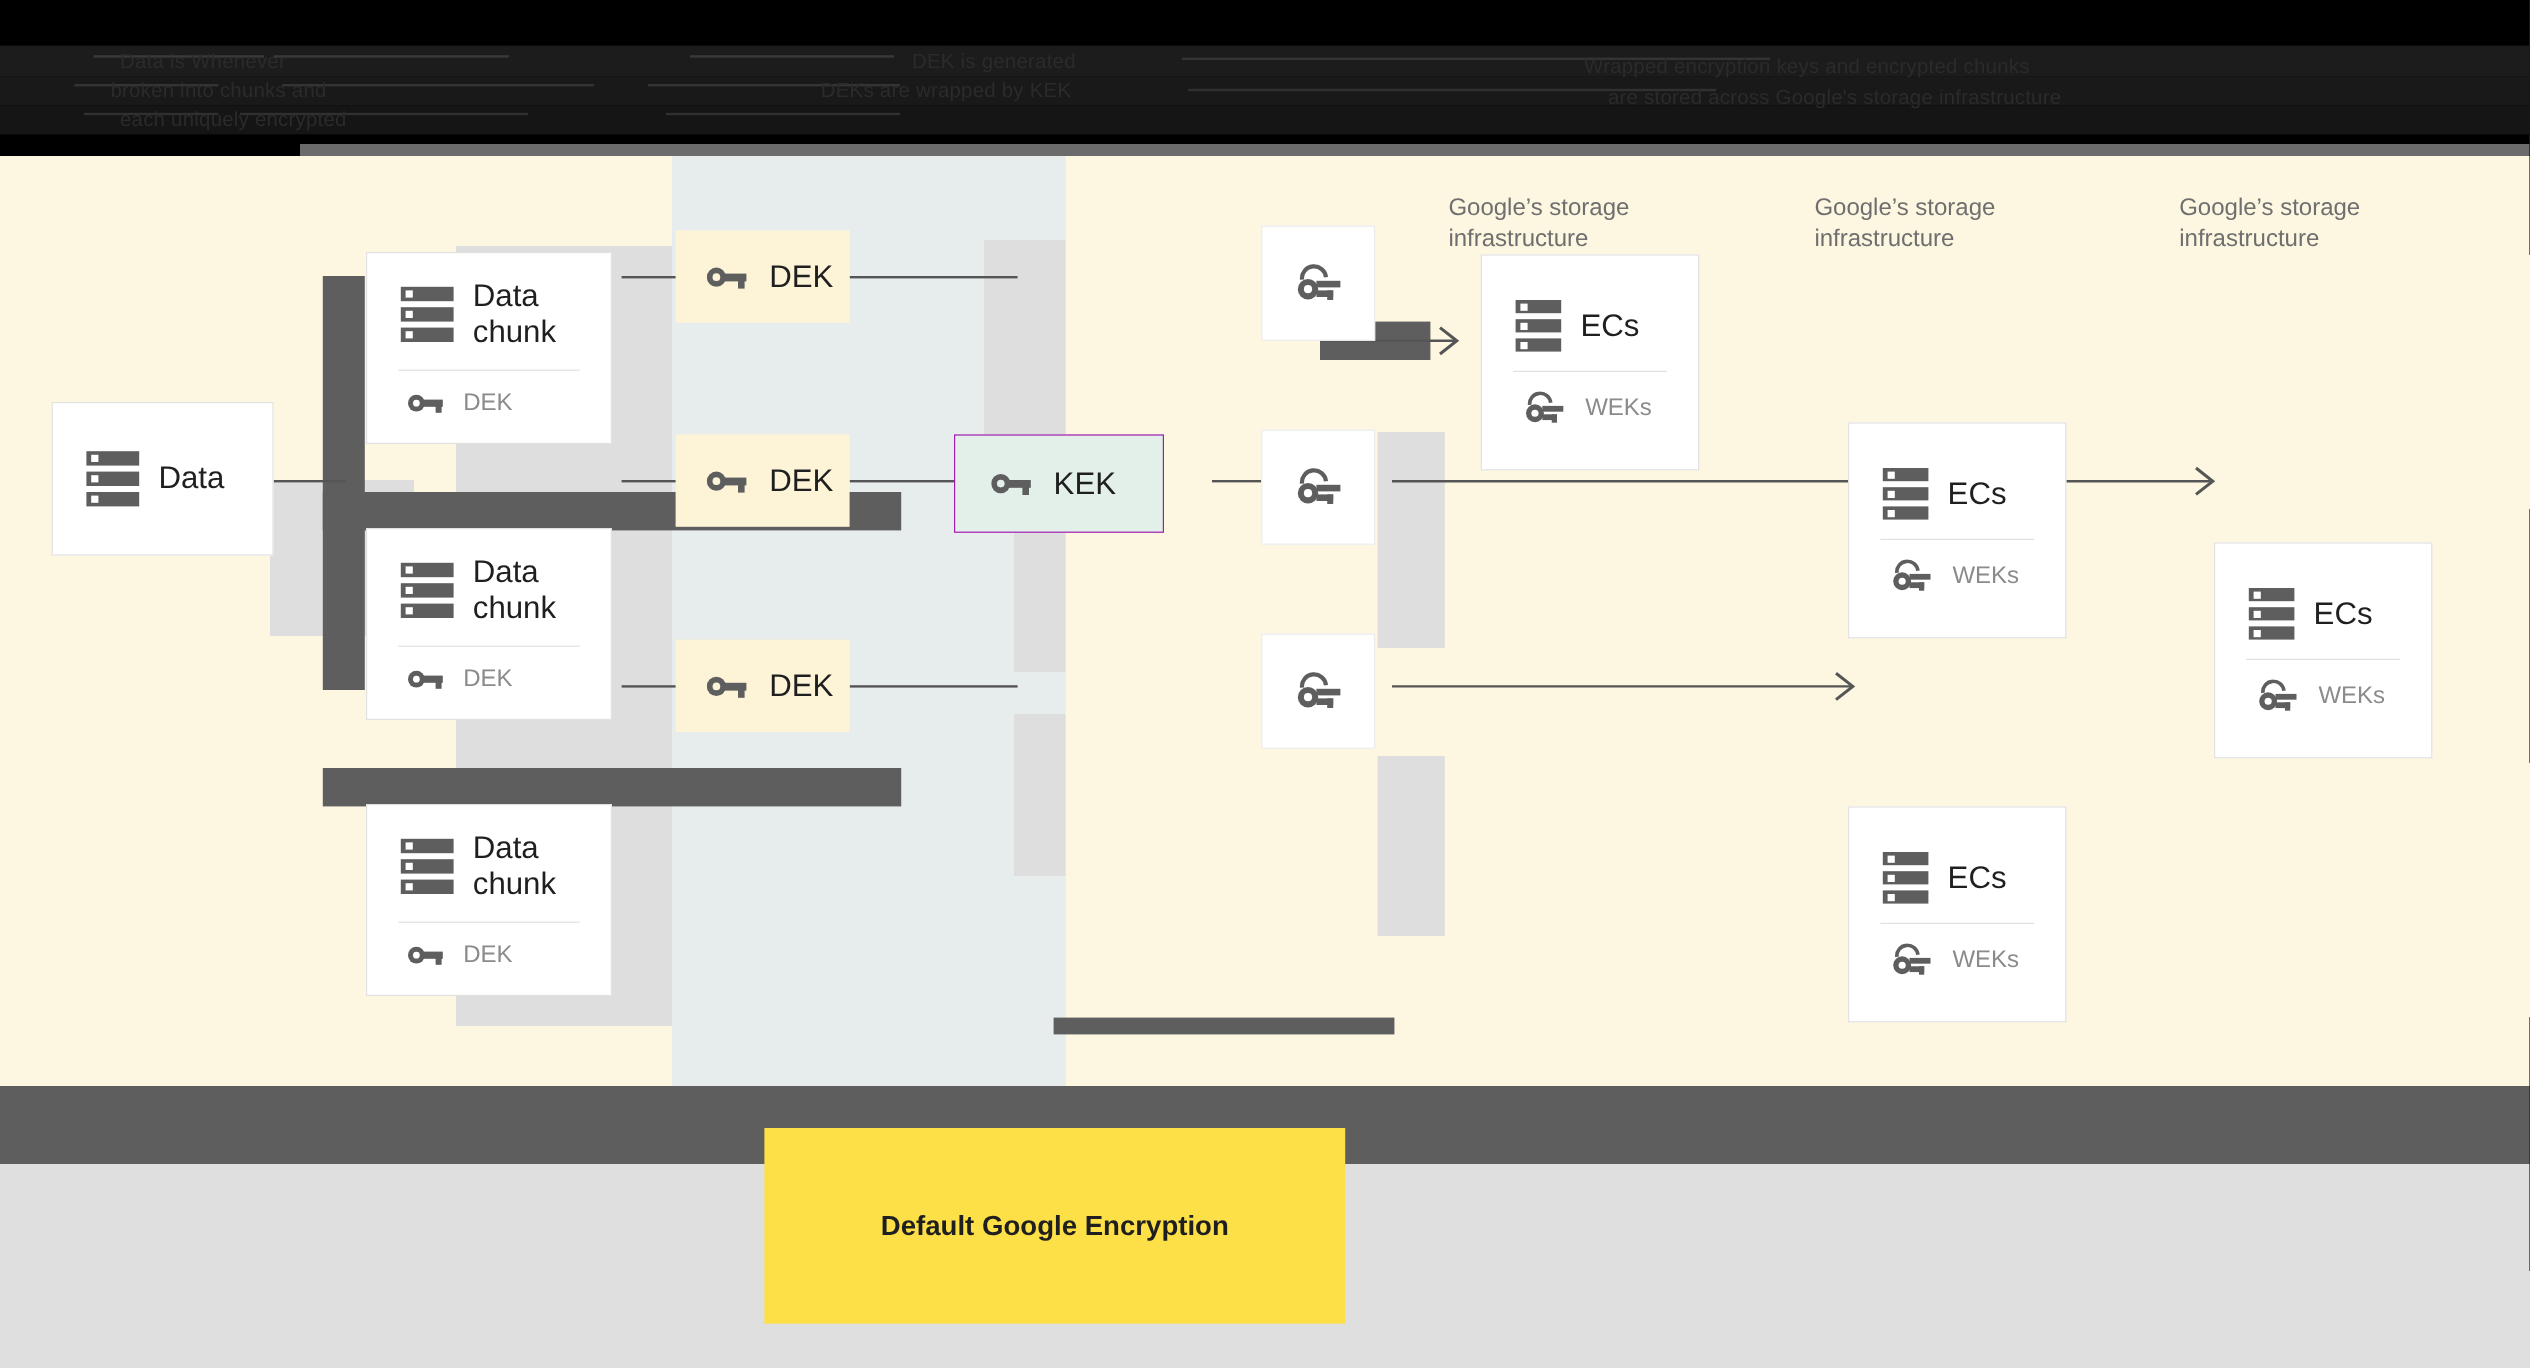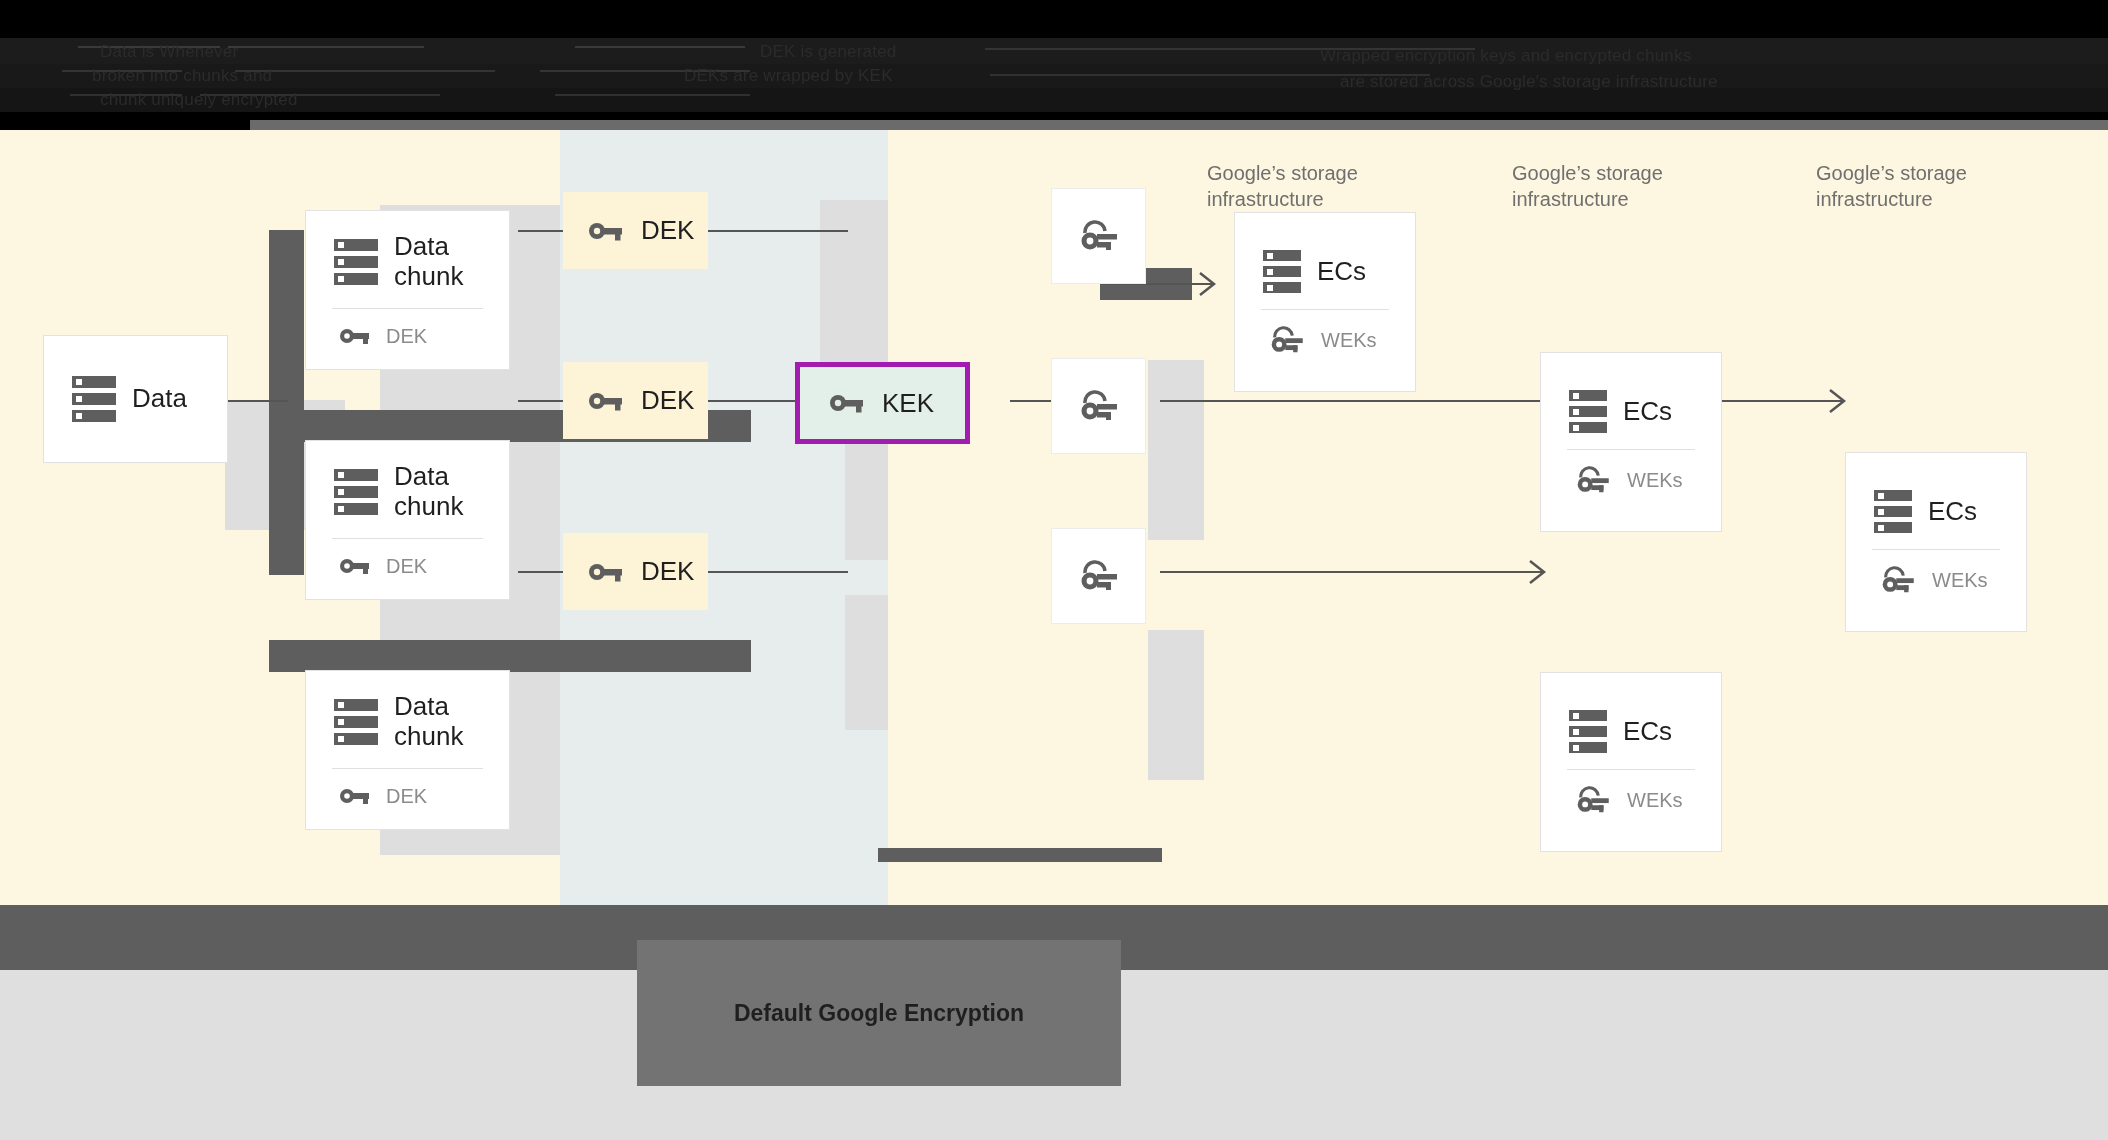--- a/index.html
+++ b/index.html
@@ -92,21 +92,21 @@
 
   
   .dekbox {
     position: absolute; background: #fdf3d7;
     display: flex; align-items: center; gap: 18px; padding-left: 26px;
   }
   .dekbox .lab { font-size: 26px; color: #1f1f1f; }
 
   
   .kekbox {
-    position: absolute; background: #e2f0e9; border: 5px solid #a21caf;
+    position: absolute; background: #e2f0e9; border: 1px solid #a21caf;
     display: flex; align-items: center; gap: 18px; padding-left: 30px;
   }
   .kekbox .lab { font-size: 26px; color: #1f1f1f; }
 
   
   .wekbox {
     position: absolute; background: #ffffff; border: 1px solid #ececec;
     display: flex; align-items: center; justify-content: center;
   }
 
@@ -123,22 +123,22 @@
   
   .band-dark {
     position: absolute; left: 0; top: 905px; width: 2108px; height: 65px;
     background: #5e5e5e;
   }
   .band-gray {
     position: absolute; left: 0; top: 970px; width: 2108px; height: 170px;
     background: #dfdfdf;
   }
   .caption {
-    position: absolute; left: 637px; top: 940px; width: 484px; height: 146px;
-    background: #737373; display: flex; flex-direction: column;
+    position: absolute; left: 637px; top: 940px; width: 484px; height: 163px;
+    background: #fde047; display: flex; flex-direction: column;
     align-items: center; justify-content: center; gap: 22px;
   }
   .cap-title { font-size: 23px; font-weight: bold; color: #1f1f1f; }
   .cap-body {
     font-size: 23px; color: #1f1f1f; text-align: center; line-height: 1.32;
   }
   .cap-body b { font-weight: bold; }
 </style>
 </head>
 <body>
@@ -157,21 +157,21 @@
     <div class="chrome-underline" style="left:62px;top:70px;width:120px;background:#343434;"></div>
     <div class="chrome-underline" style="left:235px;top:70px;width:260px;background:#343434;"></div>
     <div class="chrome-underline" style="left:540px;top:70px;width:210px;background:#343434;"></div>
     <div class="chrome-underline" style="left:990px;top:74px;width:440px;background:#303030;"></div>
     <div class="chrome-underline" style="left:70px;top:94px;width:112px;background:#303030;"></div>
     <div class="chrome-underline" style="left:200px;top:94px;width:240px;background:#303030;"></div>
     <div class="chrome-underline" style="left:555px;top:94px;width:195px;background:#303030;"></div>
 
     <div class="chrome-row" style="left:100px;top:42px;">Data is           Whenever</div>
     <div class="chrome-row" style="left:92px;top:66px;">broken       into  chunks and</div>
-    <div class="chrome-row" style="left:100px;top:90px;">chunk      uniquely encrypted</div>
+    <div class="chrome-row" style="left:100px;top:90px;">each      uniquely encrypted</div>
     <div class="chrome-row" style="left:760px;top:42px;">DEK is generated</div>
     <div class="chrome-row" style="left:684px;top:66px;">DEKs are wrapped by KEK</div>
     <div class="chrome-row" style="left:1320px;top:46px;">Wrapped encryption keys and encrypted chunks</div>
     <div class="chrome-row" style="left:1340px;top:72px;">are stored across Google's storage infrastructure</div>
 
     <div class="chrome-foot"></div>
     <div class="chrome-foot-bar"></div>
   </div>
 
   <div class="canvas">

